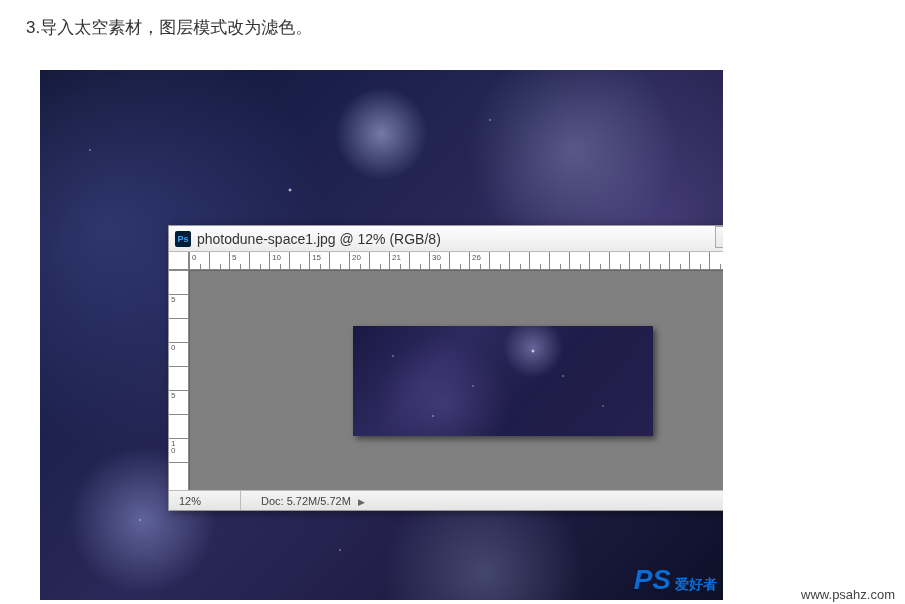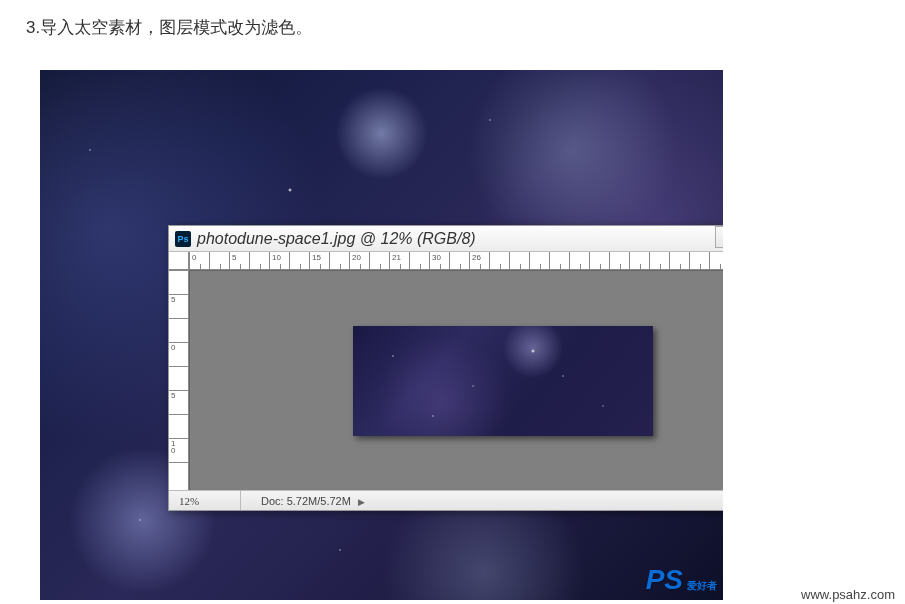--- a/index.html
+++ b/index.html
@@ -79,24 +79,23 @@
       color: #31a8ff;
       font-size: 9px;
       font-weight: bold;
       display: flex;
       align-items: center;
       justify-content: center;
       border-radius: 2px;
       margin-right: 6px;
     }
     .title-text {
-      font-size: 16px;
+      font-size: 14px;
       color: #333;
       flex: 1;
-      font-style: italic;
     }
     .win-controls {
       display: flex;
       height: 100%;
     }
     .win-btn {
       width: 40px;
       height: 22px;
       border: 1px solid #aaa;
       background: linear-gradient(#f9f9f9, #e8e8e8);
@@ -238,21 +237,20 @@
       font-size: 11px;
       color: #444;
     }
     .status-zoom {
       width: 72px;
       padding-left: 10px;
       border-right: 1px solid #bbb;
       height: 100%;
       display: flex;
       align-items: center;
-      font-family: Liberation Serif, serif;
     }
     .status-doc {
       padding-left: 20px;
     }
     .status-arrow {
       font-size: 9px;
       margin-left: 4px;
       color: #666;
     }
     .watermark {
@@ -265,21 +263,21 @@
     }
     .wm-ps {
       font-family: Arial, sans-serif;
       font-size: 28px;
       font-weight: bold;
       font-style: italic;
       color: #0a6dd6;
       text-shadow: 1px 1px 2px rgba(0,0,0,0.3);
     }
     .wm-txt {
-      font-size: 10px;
+      font-size: 14px;
       color: #0a6dd6;
       font-weight: bold;
     }
     .wm-url {
       position: absolute;
       bottom: 2px;
       right: 10px;
       font-size: 13px;
       color: #444;
     }

